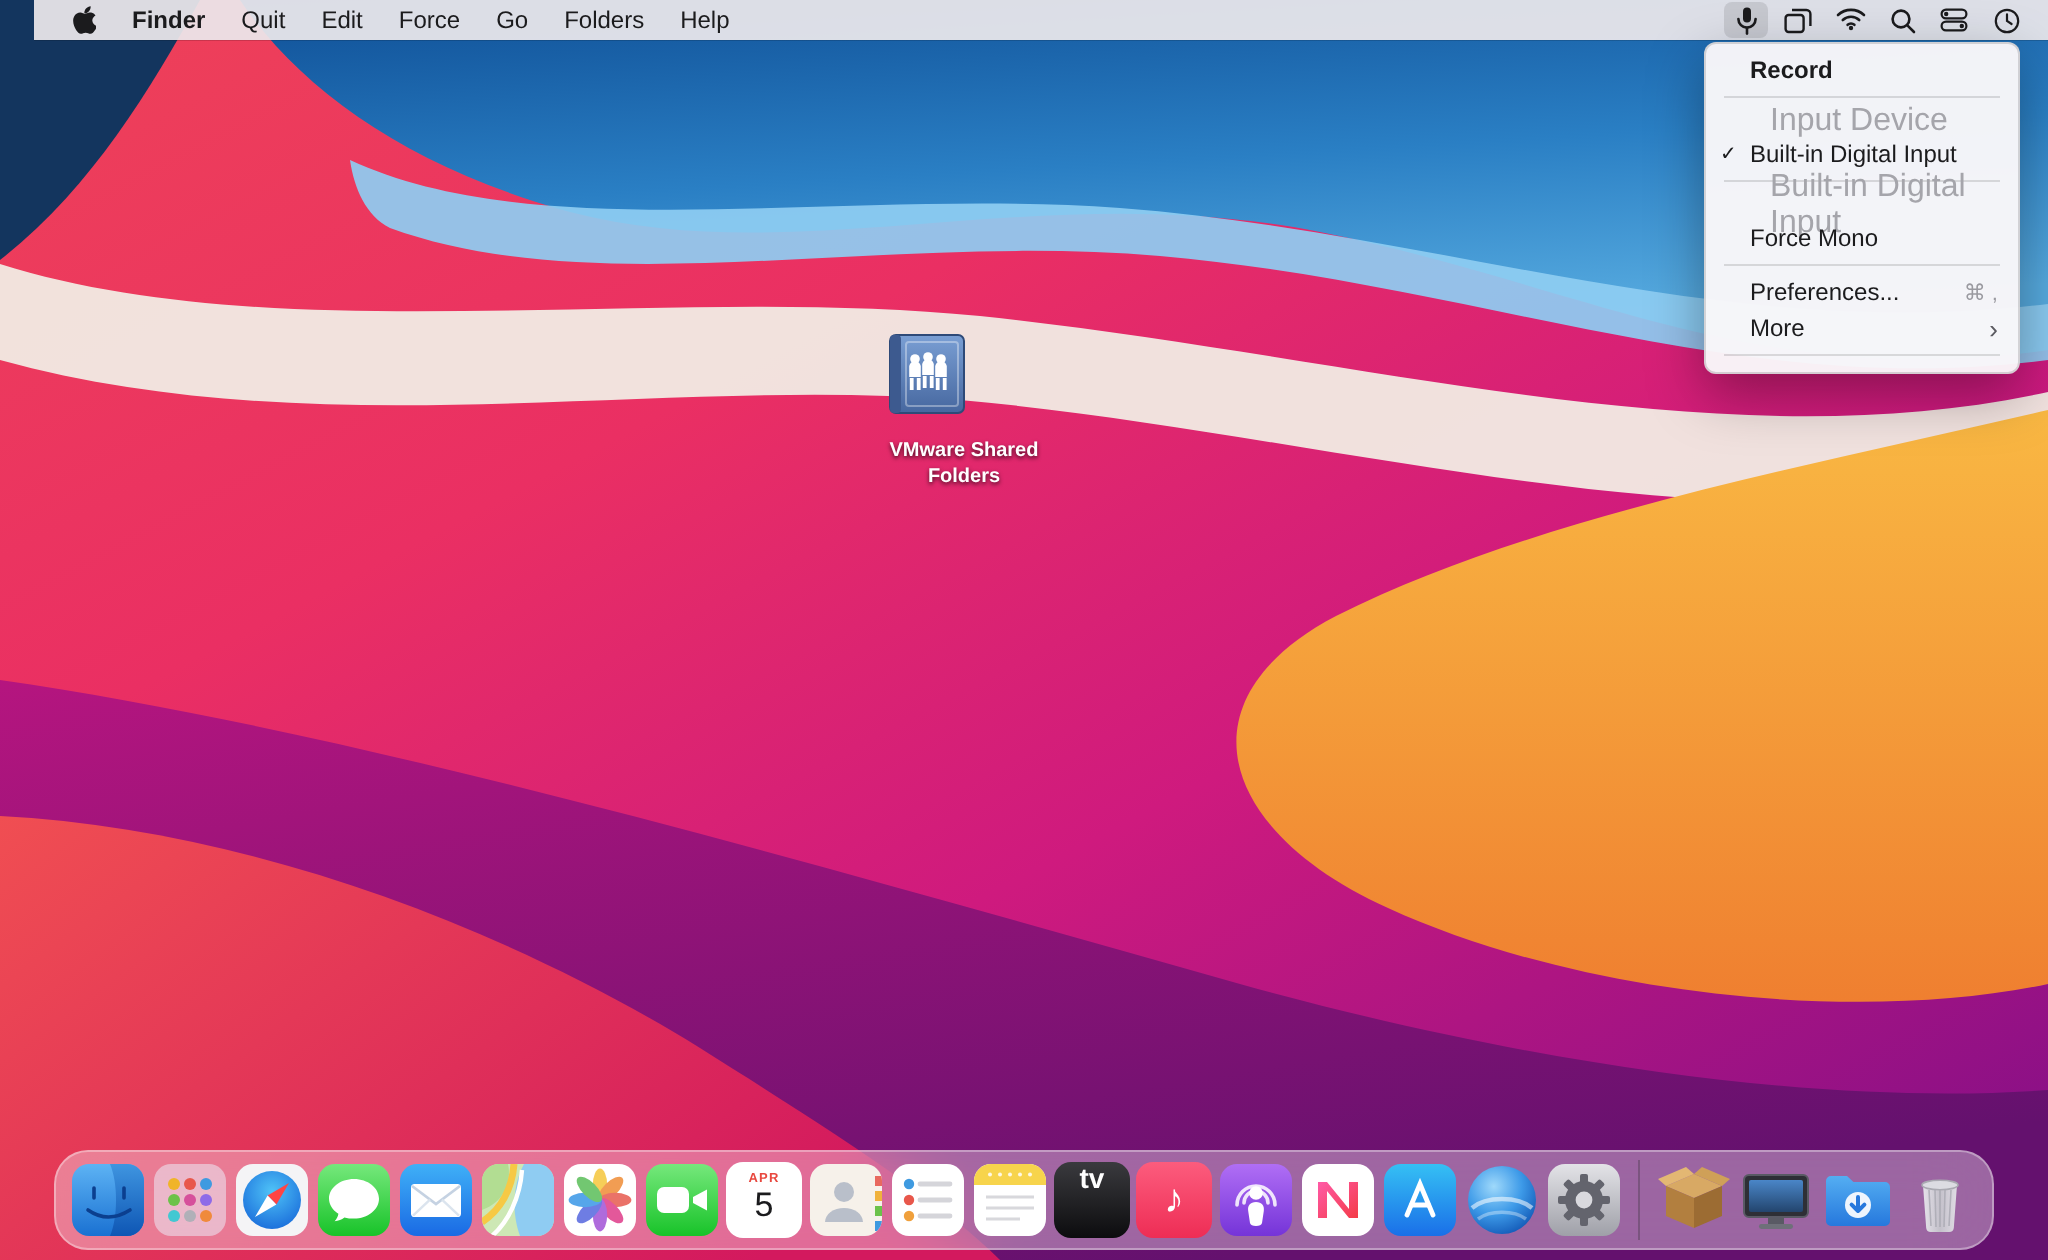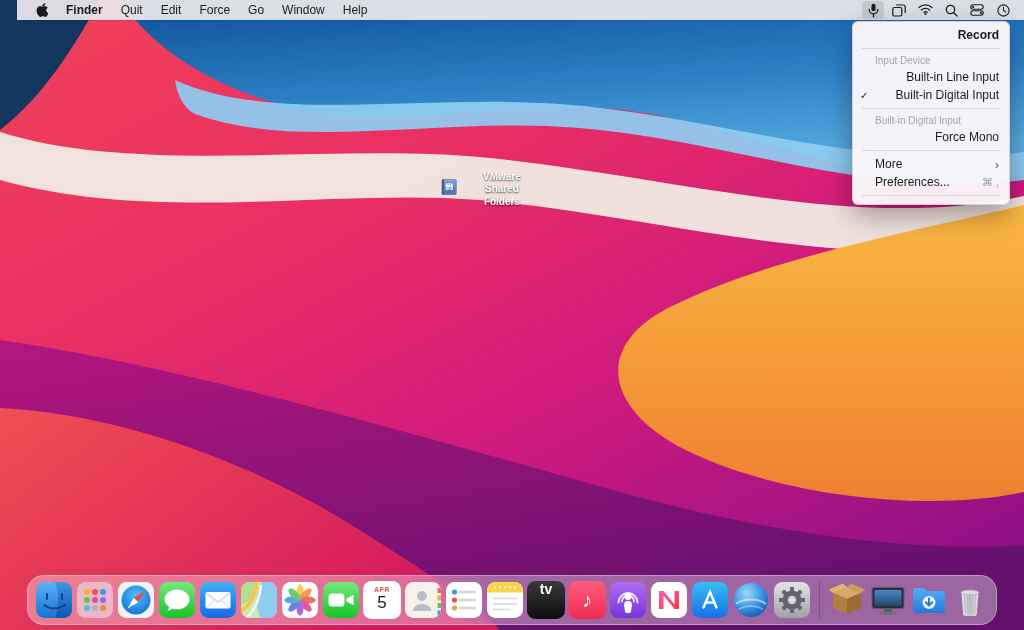--- a/index.html
+++ b/index.html
@@ -20,32 +20,32 @@
   .statusicon { min-width:22px; height:18px; display:flex; align-items:center;
     justify-content:center; border-radius:4px; }
   .statusicon.active { background:rgba(0,0,0,0.10); }
 
   
   .dropdown { position:absolute; top:21px; left:852px; width:158px; z-index:60;
     background:rgba(249,247,249,0.97); border:1px solid rgba(0,0,0,0.14);
     border-radius:6px; box-shadow:0 10px 28px rgba(0,0,0,0.35);
     padding:4px 0; font-size:12px; color:#1b1b1d; }
   .mi { display:flex; align-items:center; height:18px; padding:0 10px 0 22px;
-    position:relative; white-space:nowrap;justify-content:flex-end; }
+    position:relative; white-space:nowrap; }
   .mi.bold { font-weight:bold; }
   .mi .check { position:absolute; left:7px; font-size:10px; }
   .mi .shortcut { margin-left:auto; color:#9a9aa0; font-size:11px; }
   .mi .chev { margin-left:auto; color:#5a5a60; font-size:13px; line-height:1; }
   .mh { height:15px; display:flex; align-items:center; padding:0 10px 0 22px;
-    color:#a5a5ab; font-size:10px; }
+    color:#a5a5ab; font-size:16px;margin-left:10px; }
   .msep { height:1px; background:rgba(0,0,0,0.12); margin:4px 9px; }
 
   
   .desktop-icon { position:absolute; left:440px; top:166px; width:84px; z-index:10;
-    display:flex; flex-direction:row; align-items:flex-end; gap:22px; cursor:default; }
+    display:flex; flex-direction:column; align-items:flex-start; gap:12px; cursor:default; }
   .di-img { width:46px; height:42px; }
   .di-label { font-size:10px; font-weight:bold; color:#fff; text-align:center;
     line-height:1.25; text-shadow:0 1px 2px rgba(0,0,0,0.7); }
 
   
   .dock { position:absolute; left:50%; transform:translateX(-50%); bottom:5px; z-index:40;
     display:flex; align-items:center; gap:3px; padding:5px 7px; height:50px;
     background:rgba(246,242,246,0.38); border:1px solid rgba(255,255,255,0.35);
     border-radius:17px; backdrop-filter:blur(18px); }
   .dock-item { width:38px; height:38px; position:relative; flex:0 0 auto; }
@@ -106,21 +106,21 @@
       <div class="mitem">
         <svg width="12" height="14" viewBox="0 0 13 15">
             <path fill="#1b1b1d" d="M9.2 2.7c.6-.7 1-1.7.9-2.7-.9.1-1.9.6-2.5 1.3-.55.6-1 1.6-.9 2.6 1 .1 1.9-.5 2.5-1.2zM11 7.9c0-1.9 1.6-2.8 1.7-2.9-.9-1.3-2.3-1.5-2.8-1.5-1.2-.1-2.3.7-2.9.7-.6 0-1.5-.7-2.5-.7C3.2 3.5 2 4.2 1.3 5.3c-1.4 2.3-.4 5.8 1 7.7.7 1 1.5 2 2.5 2 1 0 1.4-.6 2.6-.6s1.6.6 2.6.6 1.8-.9 2.4-1.9c.8-1.1 1.1-2.2 1.1-2.2s-2.4-1-2.5-3z"></path>
           </svg>
       </div>
       <div class="mitem bold">Finder</div>
       <div class="mitem">Quit</div>
       <div class="mitem">Edit</div>
       <div class="mitem">Force</div>
       <div class="mitem">Go</div>
-      <div class="mitem">Window</div>
+      <div class="mitem">Folders</div>
       <div class="mitem">Help</div>
     </div>
     <div class="mb-right">
       <div class="statusicon active">
         <svg width="11" height="15" viewBox="0 0 11 15">
             <rect x="3.5" y="0.8" width="4" height="7.5" rx="2" fill="#1b1b1d"></rect>
             <g stroke="#1b1b1d" fill="none" stroke-width="1.3" stroke-linecap="round">
               <path d="M1.2,6.5 a4.3,4.3 0 0 0 8.6,0"></path>
               <line x1="5.5" y1="11" x2="5.5" y2="13.8"></line>
             </g>
@@ -171,39 +171,36 @@
     </div>
   </div>
 
   <div class="dropdown">
     <div class="mi bold">
         <span>Record</span>
       </div>
     <div class="msep"></div>
     <div class="mh">Input Device</div>
     <div class="mi">
-        <span>Built-in Line Input</span>
-      </div>
-    <div class="mi">
       <span class="check">✓</span>
       <span>Built-in Digital Input</span>
     </div>
     <div class="msep"></div>
     <div class="mh">Built-in Digital Input</div>
     <div class="mi">
         <span>Force Mono</span>
       </div>
     <div class="msep"></div>
     <div class="mi">
+      <span>Preferences...</span>
+      <span class="shortcut">⌘ ,</span>
+    </div>
+    <div class="mi">
       <span>More</span>
       <span class="chev">›</span>
-    </div>
-    <div class="mi">
-      <span>Preferences...</span>
-      <span class="shortcut">⌘ ,</span>
     </div>
     <div class="msep"></div>
   </div>
 
   <div class="desktop-icon">
     <svg class="di-img" viewBox="0 0 46 42">
       <defs>
           <linearGradient id="g-vol" x1="0" y1="0" x2="0" y2="1">
             <stop offset="0" stop-color="#7a9fd4"></stop>
             <stop offset="1" stop-color="#46679f"></stop>

